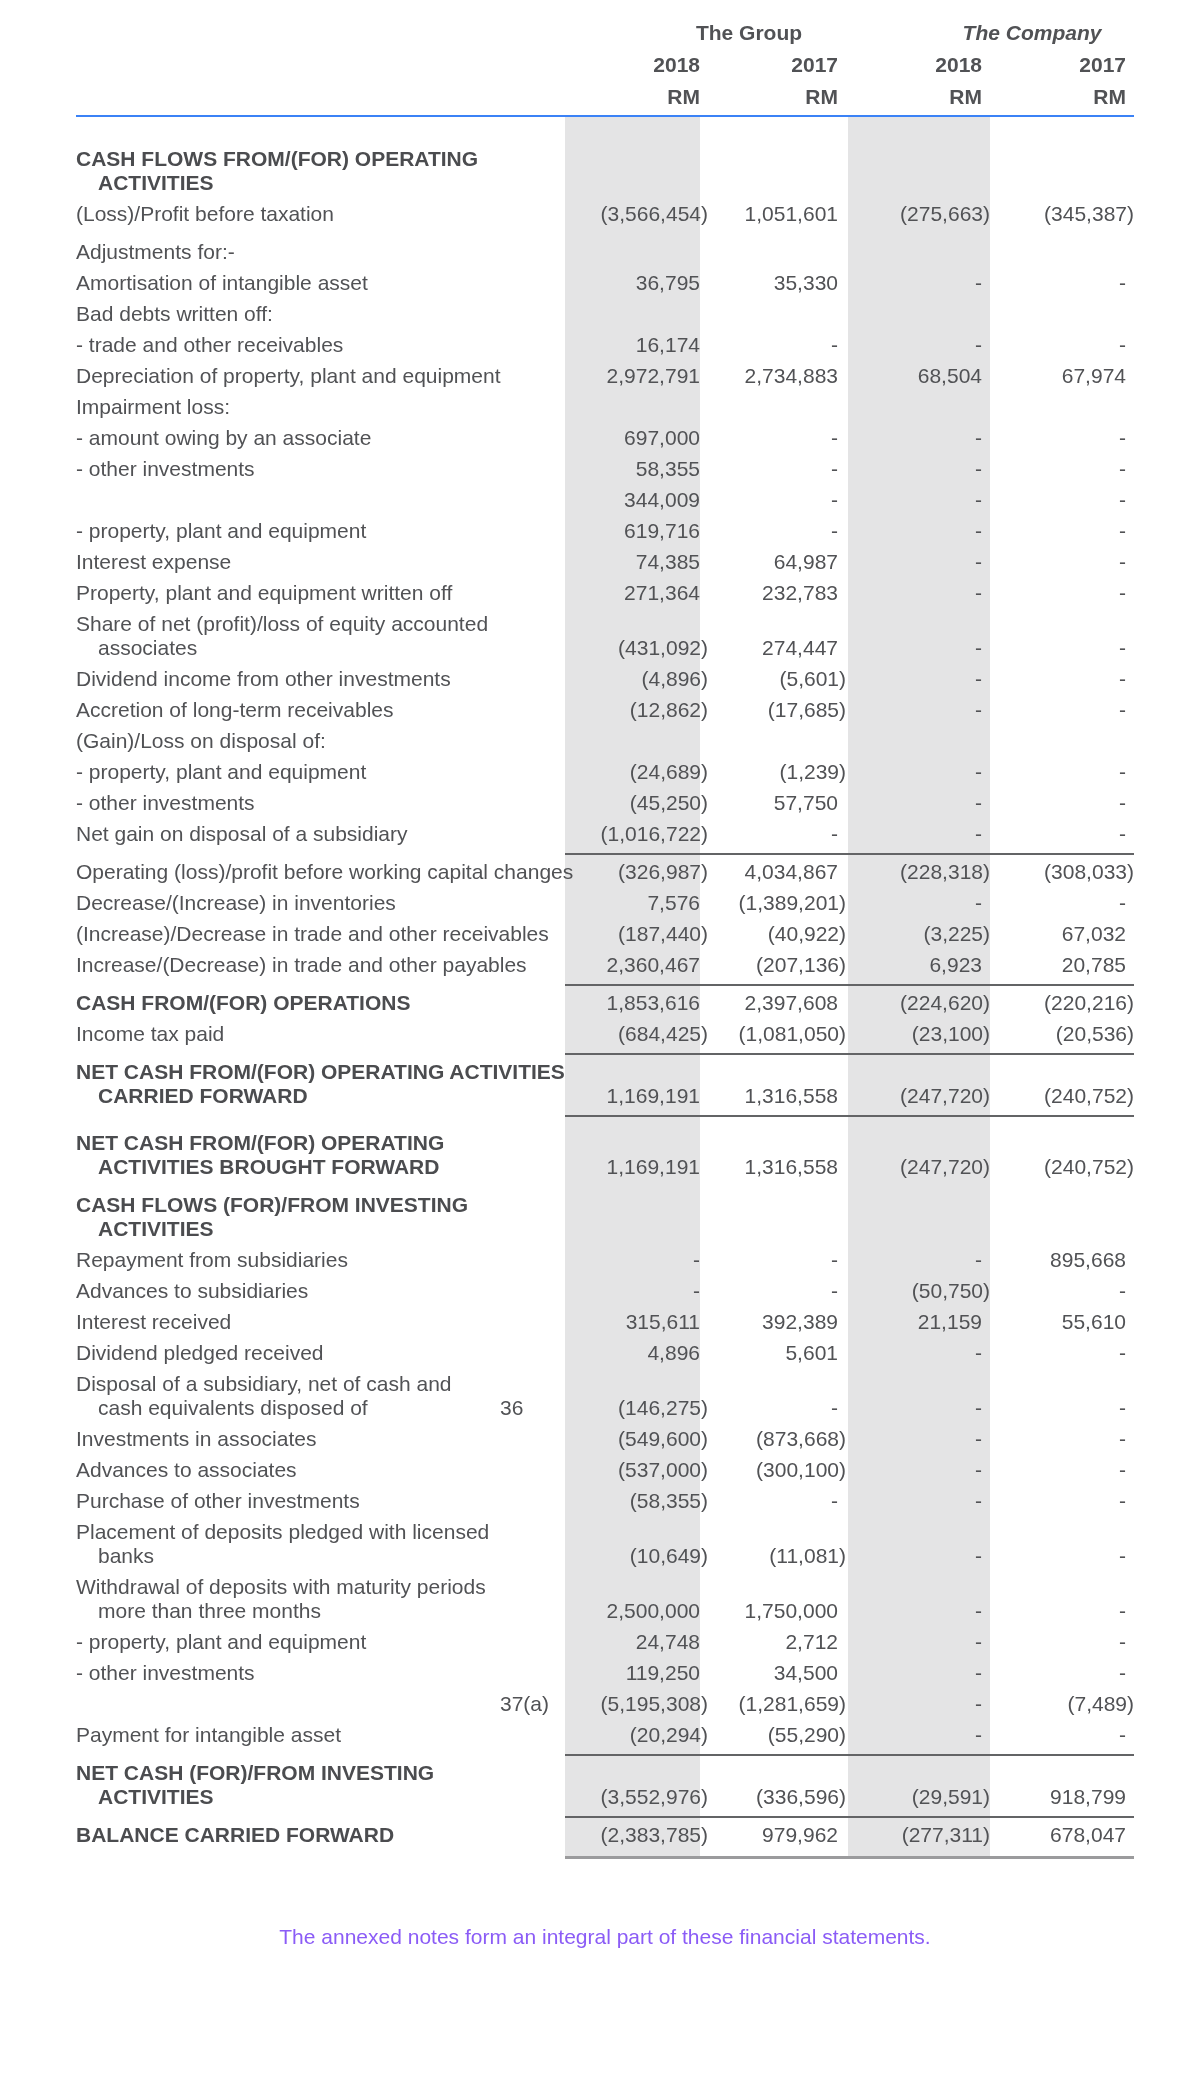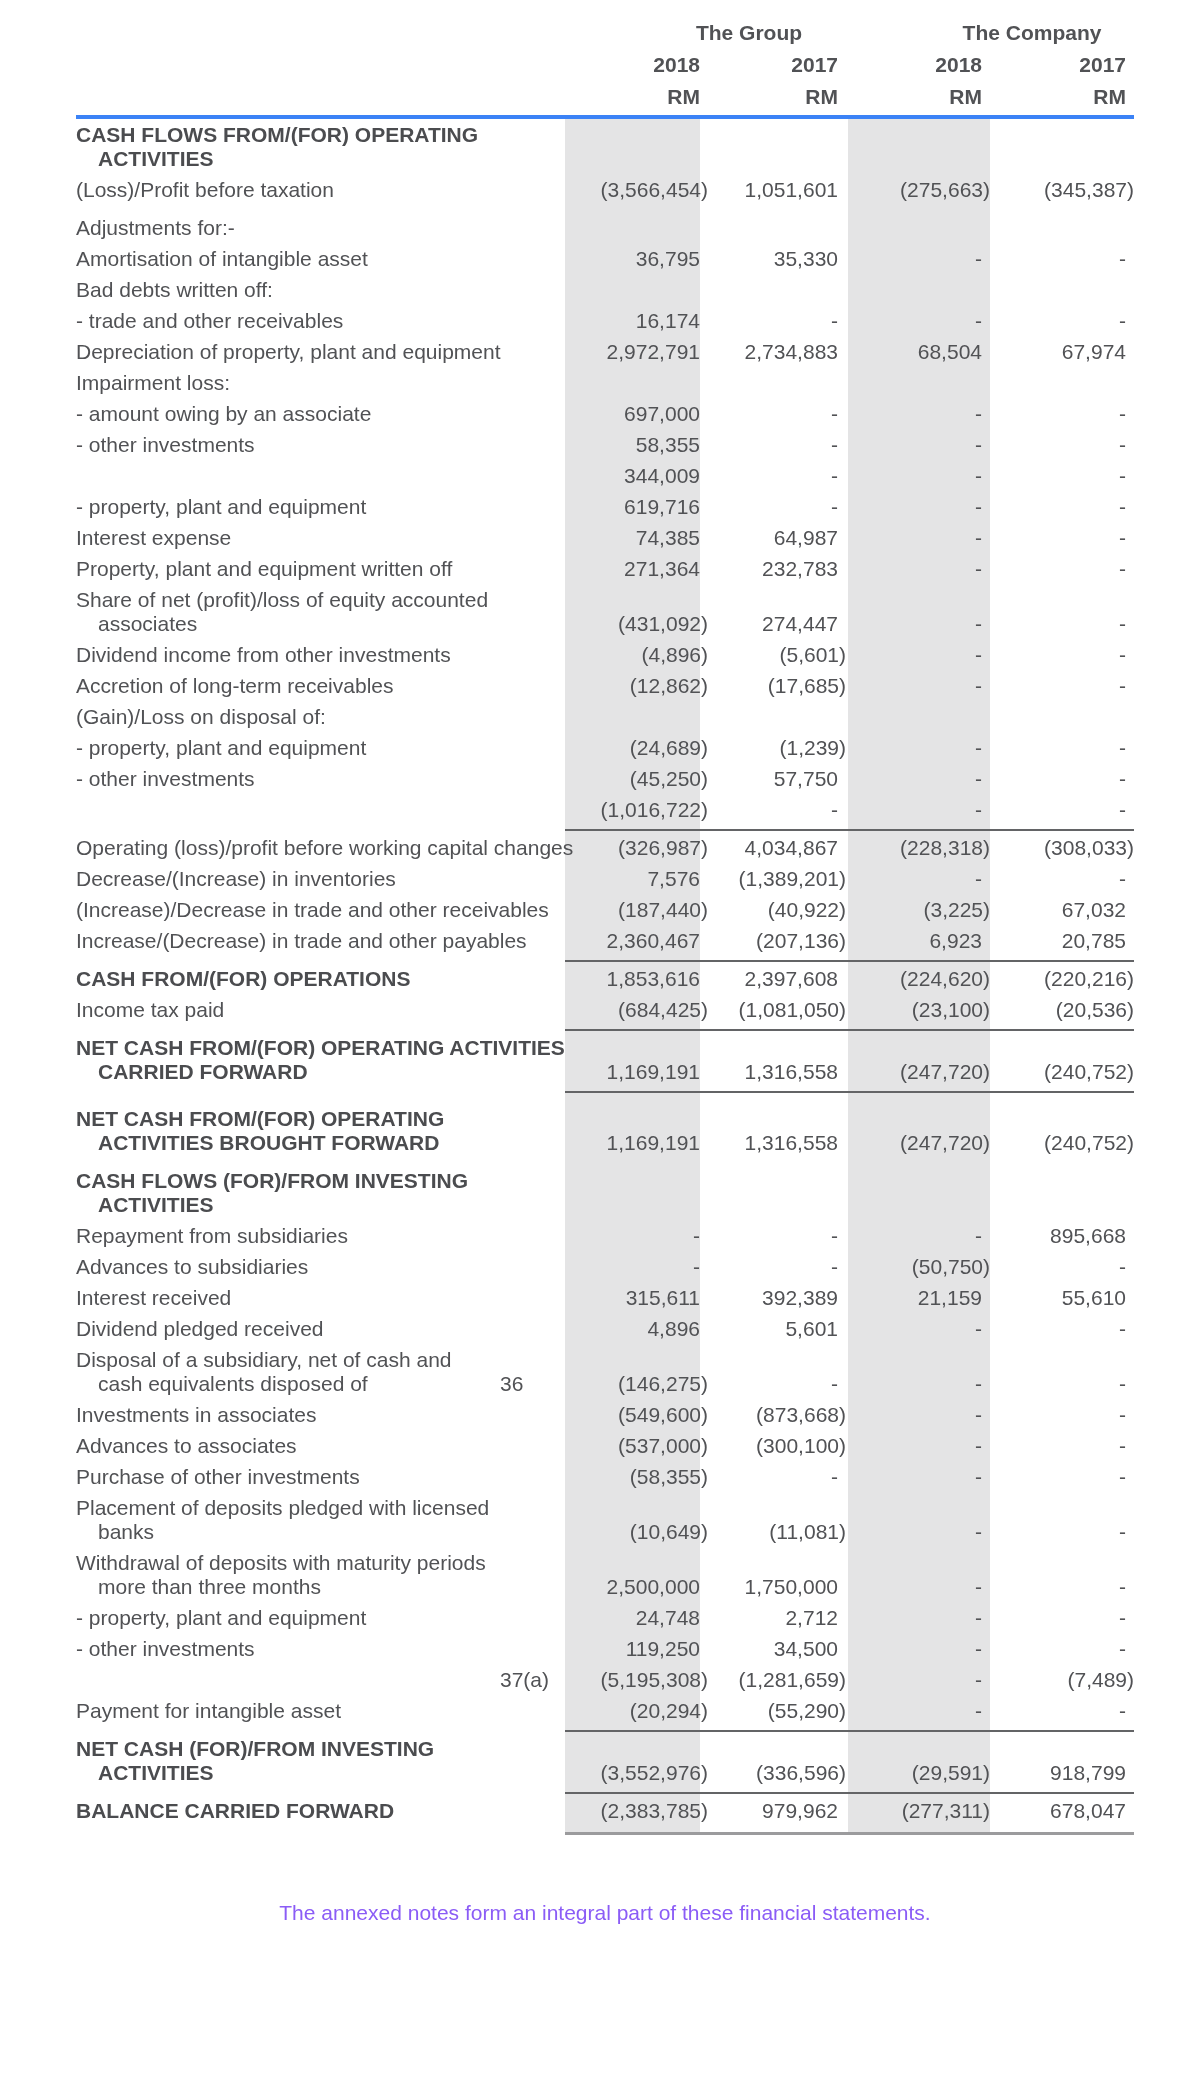--- a/index.html
+++ b/index.html
@@ -13,31 +13,31 @@
     font-size:21px;
     line-height:24px;
     color:#515255;
     overflow:hidden;
   }
   
   .head-row{position:relative;height:24px;margin-bottom:8px;font-weight:bold;}
   .head-row.rm{margin-bottom:6px;}
   .gh{position:absolute;top:0;transform:translateX(-50%);white-space:nowrap;}
   .gh.group{left:673px;}
-  .gh.company{left:956px;}
+  .gh.company{left:956px;font-style:italic;}
   
   .cell{position:absolute;bottom:0;width:160px;text-align:right;white-space:nowrap;}
   .c1{right:426px;}
   .c2{right:288px;}
   .c3{right:144px;}
   .c4{right:0;}
   .cell.pad{padding-right:8px;}
   .note{position:absolute;left:424px;bottom:0;white-space:nowrap;}
   
-  .tbody{position:relative;border-top:4px solid #3b82f6;padding-top:4px;}
+  .tbody{position:relative;border-top:2px solid #3b82f6;padding-top:30px;}
   .band{position:absolute;top:0;bottom:0;background:#e4e4e5;}
   .band.b1{left:489px;width:135px;}
   .band.b2{left:772px;width:142px;}
   .rows{position:relative;}
   .row{position:relative;margin-bottom:7px;min-height:24px;}
   .row.gap{margin-top:14px;}
   .row.bold .label{font-weight:bold;color:#4b4c4f;}
   .label{white-space:nowrap;max-width:560px;}
   .label .cont{padding-left:22px;}
   .rule{border-top:2px solid #636466;margin:4px 0 5px 489px;height:0;}
@@ -226,20 +226,23 @@
         <div class="row">
           <div class="label">
             <div>- other investments</div>
           </div>
           <div class="cell c1">(45,250)</div>
           <div class="cell c2 pad">57,750</div>
           <div class="cell c3 pad">-</div>
           <div class="cell c4 pad">-</div>
         </div>
         <div class="row">
+          <div class="label">
+            <div>Net gain on disposal of a subsidiary</div>
+          </div>
           <div class="cell c1">(1,016,722)</div>
           <div class="cell c2 pad">-</div>
           <div class="cell c3 pad">-</div>
           <div class="cell c4 pad">-</div>
         </div>
         <div class="rule"></div>
         <div class="row">
           <div class="label">
             <div>Operating (loss)/profit before working capital changes</div>
           </div>

